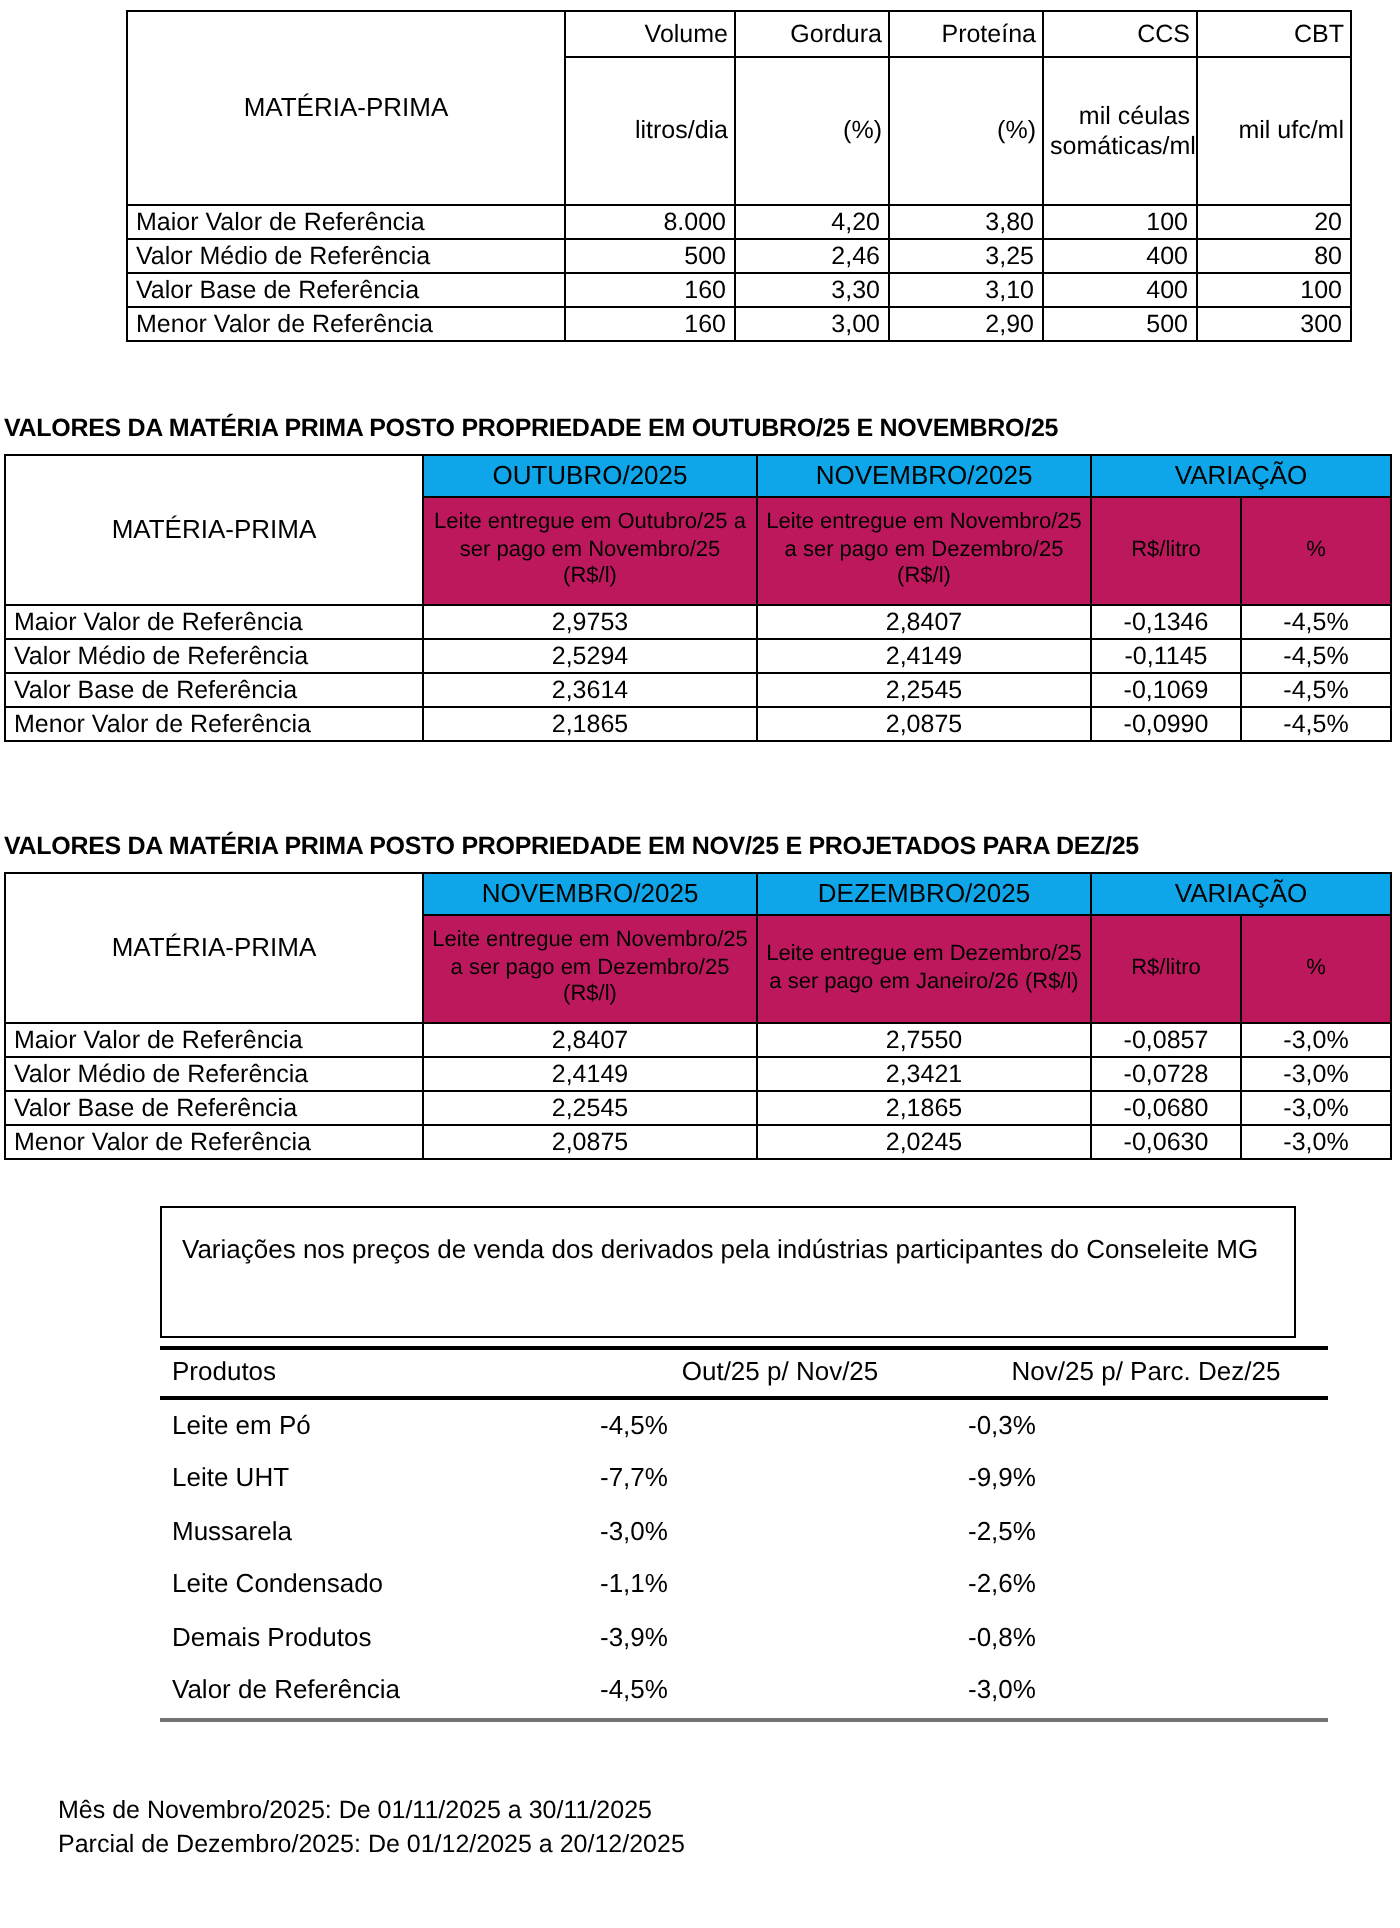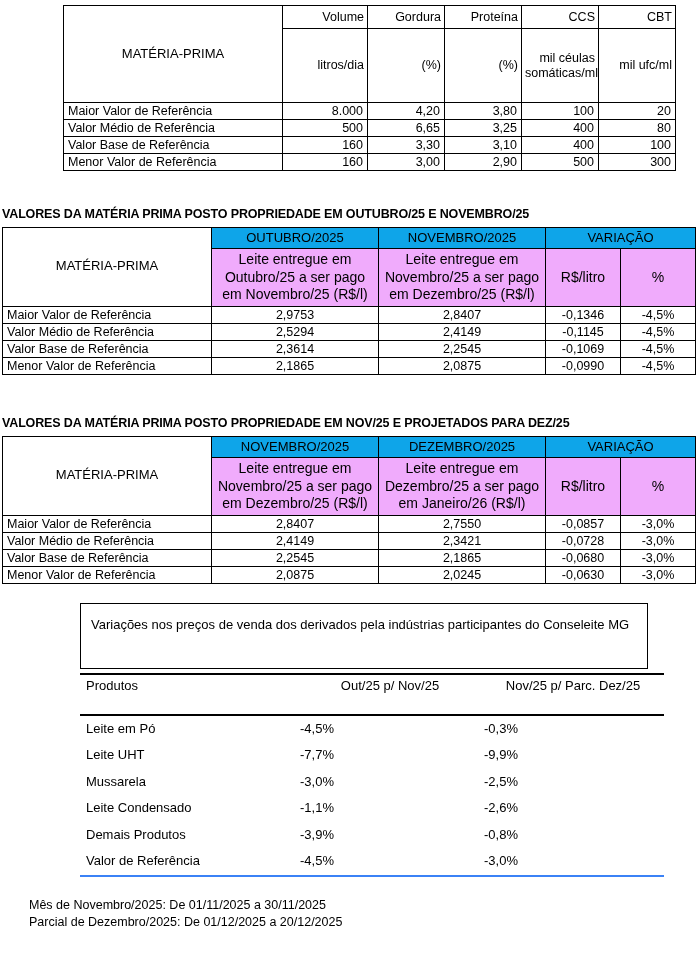--- a/index.html
+++ b/index.html
@@ -68,22 +68,22 @@
 
   
   .t2-wrap { position: absolute; left: 2px; width: 694px; }
   table.t2 { width: 694px; }
   table.t2 td { text-align: center; }
   table.t2 td.hd {
     background: #0ea5e9;
     font-size: 13px;
   }
   table.t2 td.hd2 {
-    background: #f0abfc;
-    font-size: 14px;
+    background: #be185d;
+    font-size: 11px;
     line-height: 1.25;
     padding: 2px 4px;
   }
   table.t2 td.mp {
     font-size: 13px;
     text-align: center;
   }
   table.t2 td.rowlbl {
     text-align: left;
     padding-left: 4px;
@@ -118,24 +118,24 @@
   }
   table.tprod th.prod-h,
   table.tprod td.prod-n {
     text-align: left;
     padding-left: 6px;
   }
   table.tprod thead th {
     border-top: 2px solid #000000;
     border-bottom: 2px solid #000000;
     padding-top: 4px;
-    padding-bottom: 20px;
+    padding-bottom: 4px;
   }
   table.tprod tbody tr:last-child td {
-    border-bottom: 2px solid #3b82f6;
+    border-bottom: 2px solid #737373;
   }
 
   
   .footer {
     position: absolute;
     left: 29px;
     top: 897px;
     font-size: 12.5px;
     line-height: 1.32;
   }
@@ -167,21 +167,21 @@
         <td class="rowlbl">Maior Valor de Referência</td>
         <td class="num">8.000</td>
         <td class="num">4,20</td>
         <td class="num">3,80</td>
         <td class="num">100</td>
         <td class="num">20</td>
       </tr>
       <tr>
         <td class="rowlbl">Valor Médio de Referência</td>
         <td class="num">500</td>
-        <td class="num">6,65</td>
+        <td class="num">2,46</td>
         <td class="num">3,25</td>
         <td class="num">400</td>
         <td class="num">80</td>
       </tr>
       <tr>
         <td class="rowlbl">Valor Base de Referência</td>
         <td class="num">160</td>
         <td class="num">3,30</td>
         <td class="num">3,10</td>
         <td class="num">400</td>

